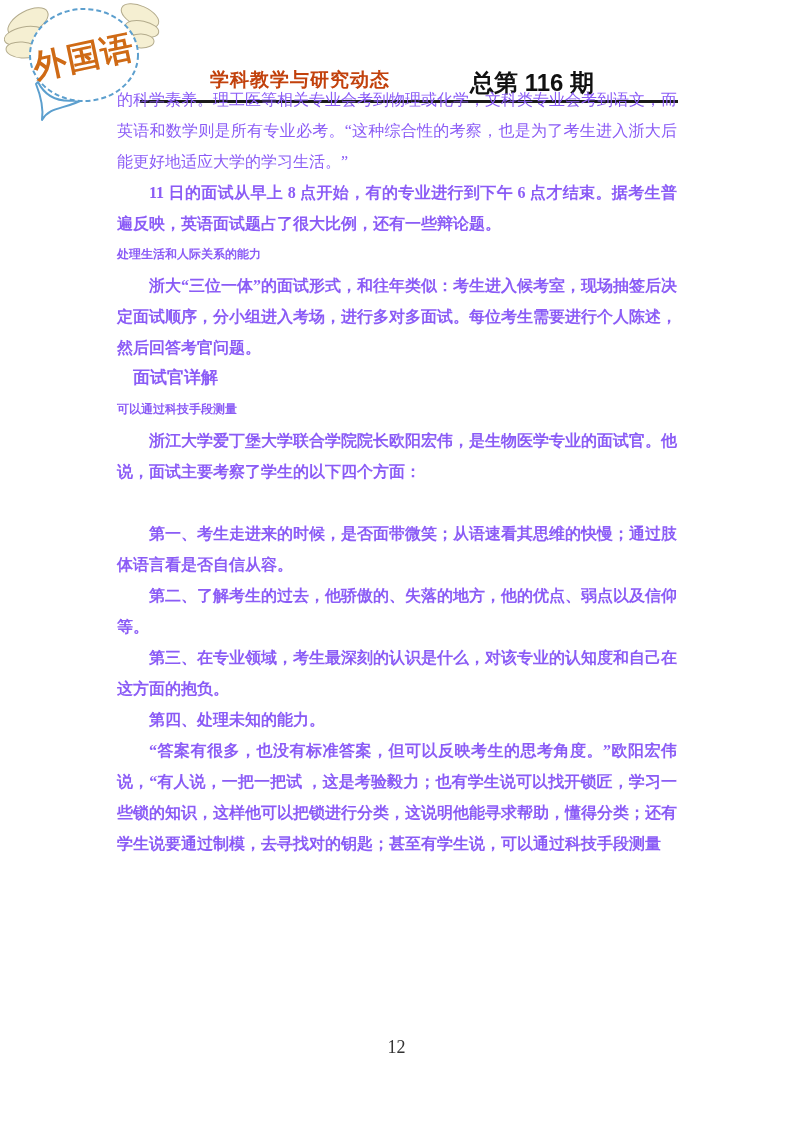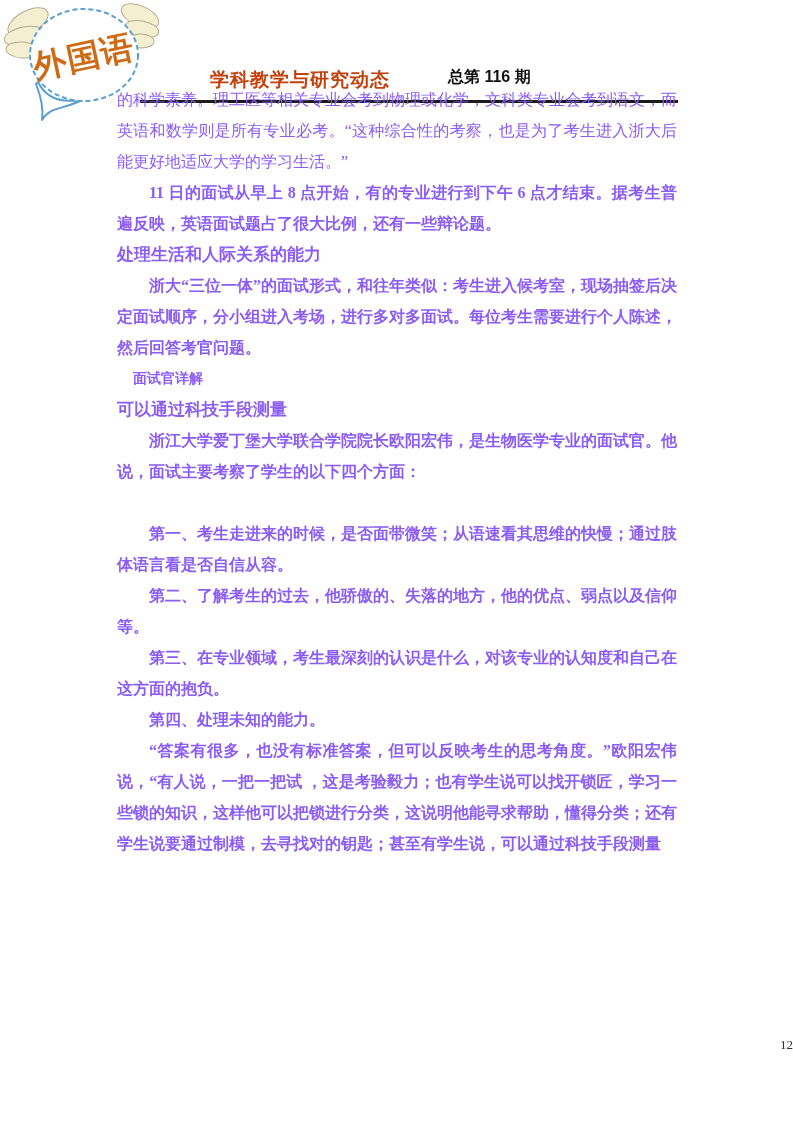--- a/index.html
+++ b/index.html
@@ -27,25 +27,25 @@
     font-family: "Liberation Sans", "DejaVu Sans", sans-serif;
     font-weight: 700;
     font-size: 19px;
     letter-spacing: 1px;
     color: #c2410c;
     white-space: nowrap;
     margin-left: 8px;
   }
   .header-issue {
     position: absolute;
-    left: 448px;
+    left: 470px;
     top: 67px;
     font-family: "Liberation Sans", "DejaVu Sans", sans-serif;
     font-weight: 700;
-    font-size: 16px;
+    font-size: 24px;
     color: #111;
     white-space: nowrap;
   }
   .divider {
     position: absolute;
     left: 140px;
     top: 100px;
     width: 538px;
     height: 3px;
     background: #1b1b1b;
@@ -59,37 +59,37 @@
     line-height: 31px;
     text-align: justify;
     color: #8b5cf6;
   }
   .content p { margin: 0; padding: 0; }
   .content p.body { text-indent: 0; }
   .content p.body-indent { text-indent: 32px; font-weight: bold; }
   .content p.heading {
     font-family: "Liberation Sans", "DejaVu Sans", sans-serif;
     font-weight: 700;
-    font-size: 17px;
+    font-size: 12px;
     text-indent: 0;
   }
   .content p.heading-indent {
-    font-family: Liberation Sans, sans-serif;
+    font-family: Liberation Mono, monospace;
     font-weight: 700;
-    font-size: 14px;
+    font-size: 17px;
     text-indent: 16px;
   }
   .content p.blank { height: 31px; }
   .page-number {
     position: absolute;
     left: 0;
     top: 1037px;
     width: 100%;
-    text-align: right;
-    font-size: 13px;
+    text-align: center;
+    font-size: 18px;
     color: #333;
   }
 </style>
 </head>
 <body>
 
 <div class="page">
 
   <svg class="logo" viewBox="0 0 162 126" aria-hidden="true">
 

